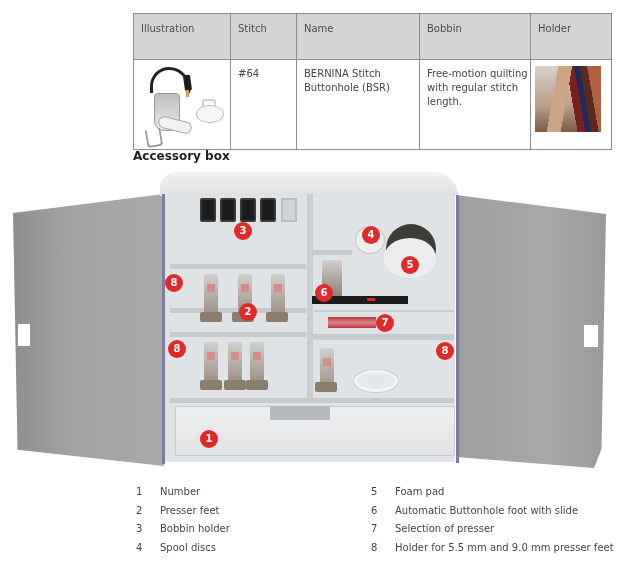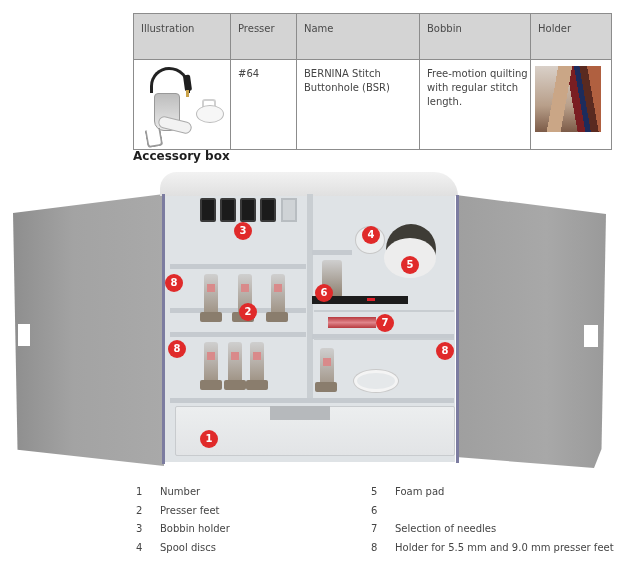--- a/index.html
+++ b/index.html
@@ -87,21 +87,21 @@
   <colgroup>
     <col class="col-ill">
       <col class="col-num">
       <col class="col-name">
       <col class="col-pur">
       <col class="col-ex">
   </colgroup>
   <thead>
     <tr>
       <th>Illustration</th>
-      <th>Presser</th>
+      <th>Stitch</th>
       <th>Name</th>
       <th>Bobbin</th>
       <th>Holder</th>
     </tr>
   </thead>
   <tbody>
     <tr>
       <td>
         <div class="ill-wrap">
           <div class="cable"></div>
@@ -211,22 +211,23 @@
     </div>
 </div>
 
 <div class="legend legend-right">
   <div class="legend-row">
       <span class="legend-num">5</span>
       <span>Foam pad</span>
     </div>
   <div class="legend-row">
       <span class="legend-num">6</span>
+      <span>Automatic Buttonhole foot with slide</span>
     </div>
   <div class="legend-row">
       <span class="legend-num">7</span>
-      <span>Selection of needles</span>
+      <span>Selection of presser</span>
     </div>
   <div class="legend-row">
       <span class="legend-num">8</span>
       <span>Holder for 5.5 mm and 9.0 mm presser feet</span>
     </div>
 </div>
 
 </body></html>

